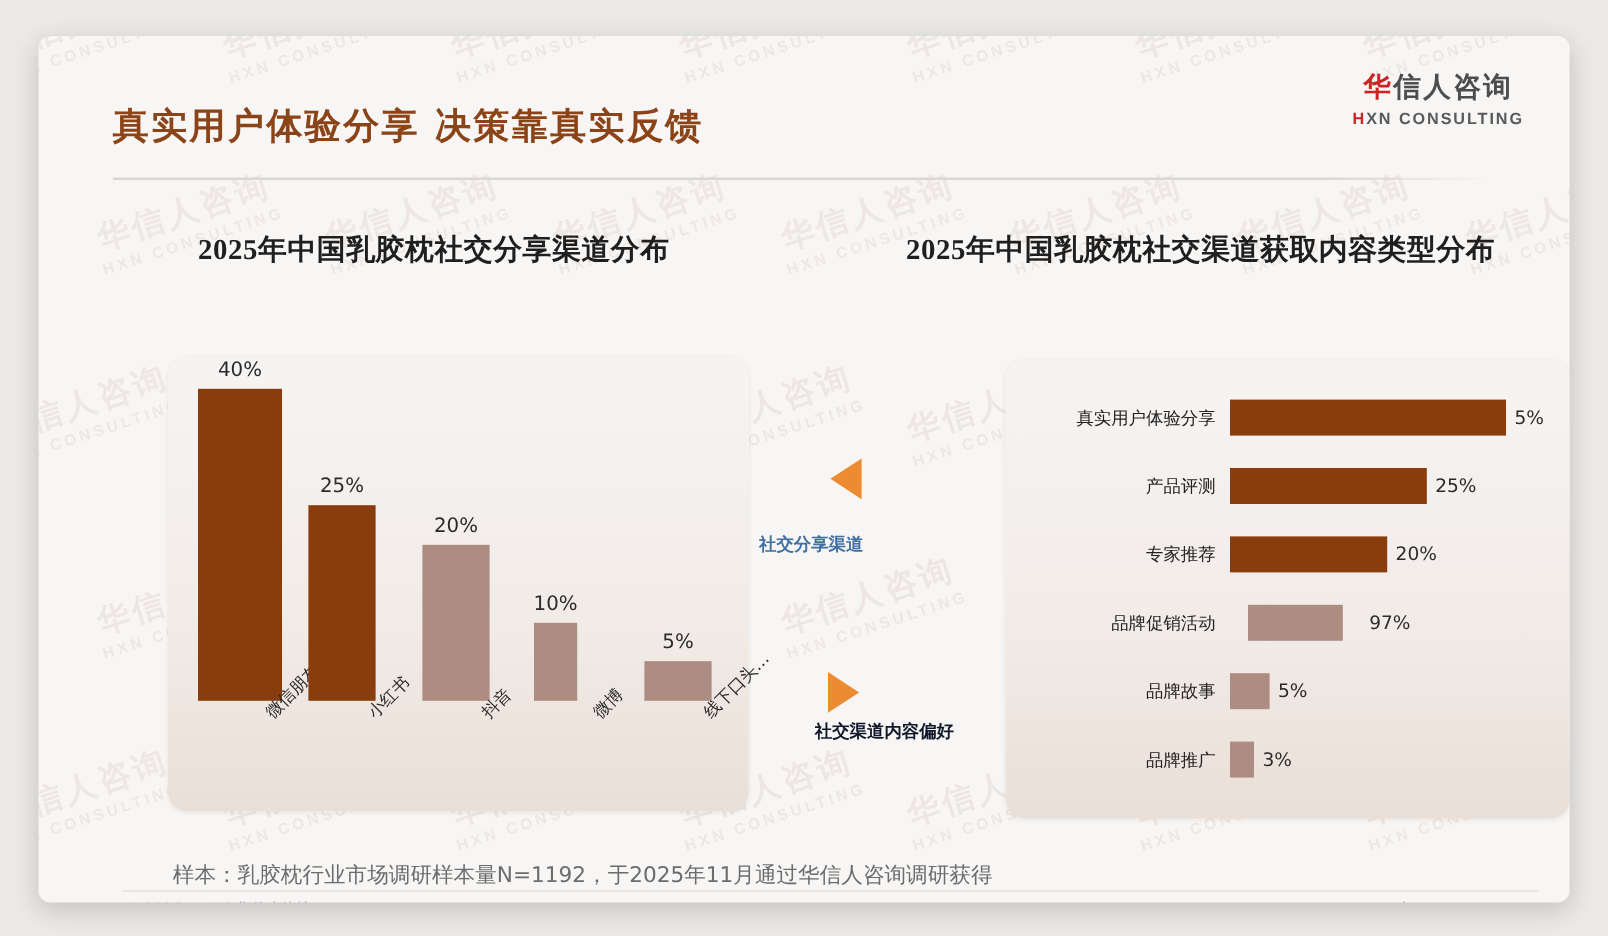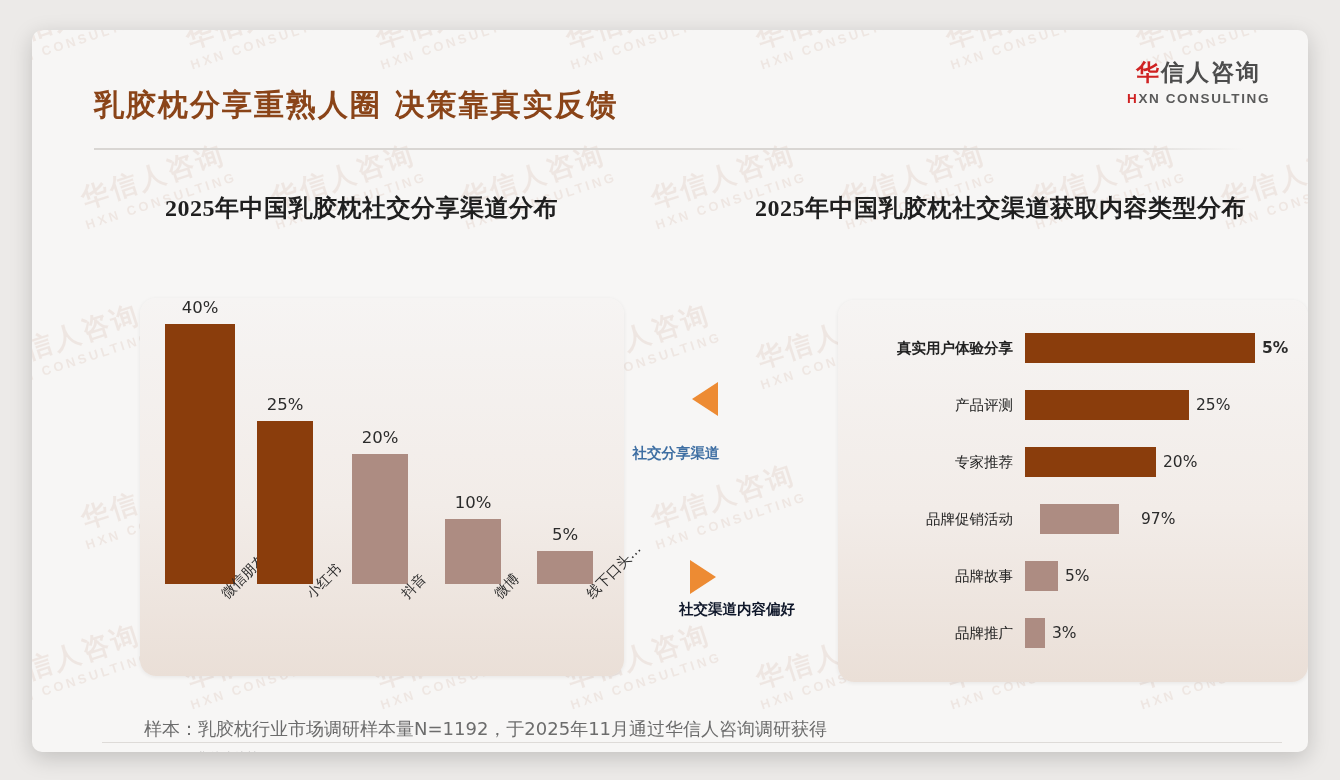--- a/index.html
+++ b/index.html
@@ -275,21 +275,21 @@
         <span class="cn">华信人咨询</span>
         <span class="en">HXN CONSULTING</span>
       </div>
       <div class="wm" style="left: 1100px; top: 610px;">
         <span class="cn">华信人咨询</span>
         <span class="en">HXN CONSULTING</span>
       </div>
     </div>
 
   <div class="header">
-    <div class="deck-title">乳胶枕分享重熟人圈 决策靠真实反馈</div>
+    <div class="deck-title">真实用户体验分享 决策靠真实反馈</div>
     <div class="logo">
       <div class="logo-cn"><span class="hl">华</span><span>信人咨询</span></div>
       <div class="logo-en"><span class="hl">H</span><span>XN CONSULTING</span></div>
     </div>
   </div>
   <div class="divider"></div>
 
   <div class="chart-heading" id="h-left">2025年中国乳胶枕社交分享渠道分布</div>
   <div class="chart-heading" id="h-right">2025年中国乳胶枕社交渠道获取内容类型分布</div>
 
@@ -303,36 +303,36 @@
         <div class="col-bar-wrap" style="left: 117px; width: 56px;">
           <div class="col-val">25%</div>
           <div class="col-bar" style="height: 163px; background: rgb(138, 61, 12);"></div>
         </div>
         <div class="col-cat" style="left: 163px; top: 292px; width: 0px;">小红书</div>
         <div class="col-bar-wrap" style="left: 212px; width: 56px;">
           <div class="col-val">20%</div>
           <div class="col-bar" style="height: 130px; background: rgb(173, 140, 130);"></div>
         </div>
         <div class="col-cat" style="left: 258px; top: 292px; width: 0px;">抖音</div>
-        <div class="col-bar-wrap" style="left: 305px; width: 56px;">
+        <div class="col-bar-wrap" style="left: 305px; width: 36px;">
           <div class="col-val">10%</div>
           <div class="col-bar" style="height: 65px; background: rgb(173, 140, 130);"></div>
         </div>
         <div class="col-cat" style="left: 351px; top: 292px; width: 0px;">微博</div>
         <div class="col-bar-wrap" style="left: 397px; width: 56px;">
           <div class="col-val">5%</div>
           <div class="col-bar" style="height: 33px; background: rgb(173, 140, 130);"></div>
         </div>
         <div class="col-cat" style="left: 443px; top: 292px; width: 0px;">线下口头…</div>
       </div>
   </div>
 
   <div class="card" id="card-right">
     <div class="col-plot" id="bar-plot">
-        <div class="row" style="top: 33px; font-weight: bold;">
+        <div class="row" style="top: 33px;">
           <div class="row-label">真实用户体验分享</div>
           <div class="row-bar" style="width: 230px; background: rgb(138, 61, 12);"></div>
           <div class="row-val">5%</div>
         </div>
         <div class="row" style="top: 90px;">
           <div class="row-label">产品评测</div>
           <div class="row-bar" style="width: 164px; background: rgb(138, 61, 12);"></div>
           <div class="row-val">25%</div>
         </div>
         <div class="row" style="top: 147px;">

